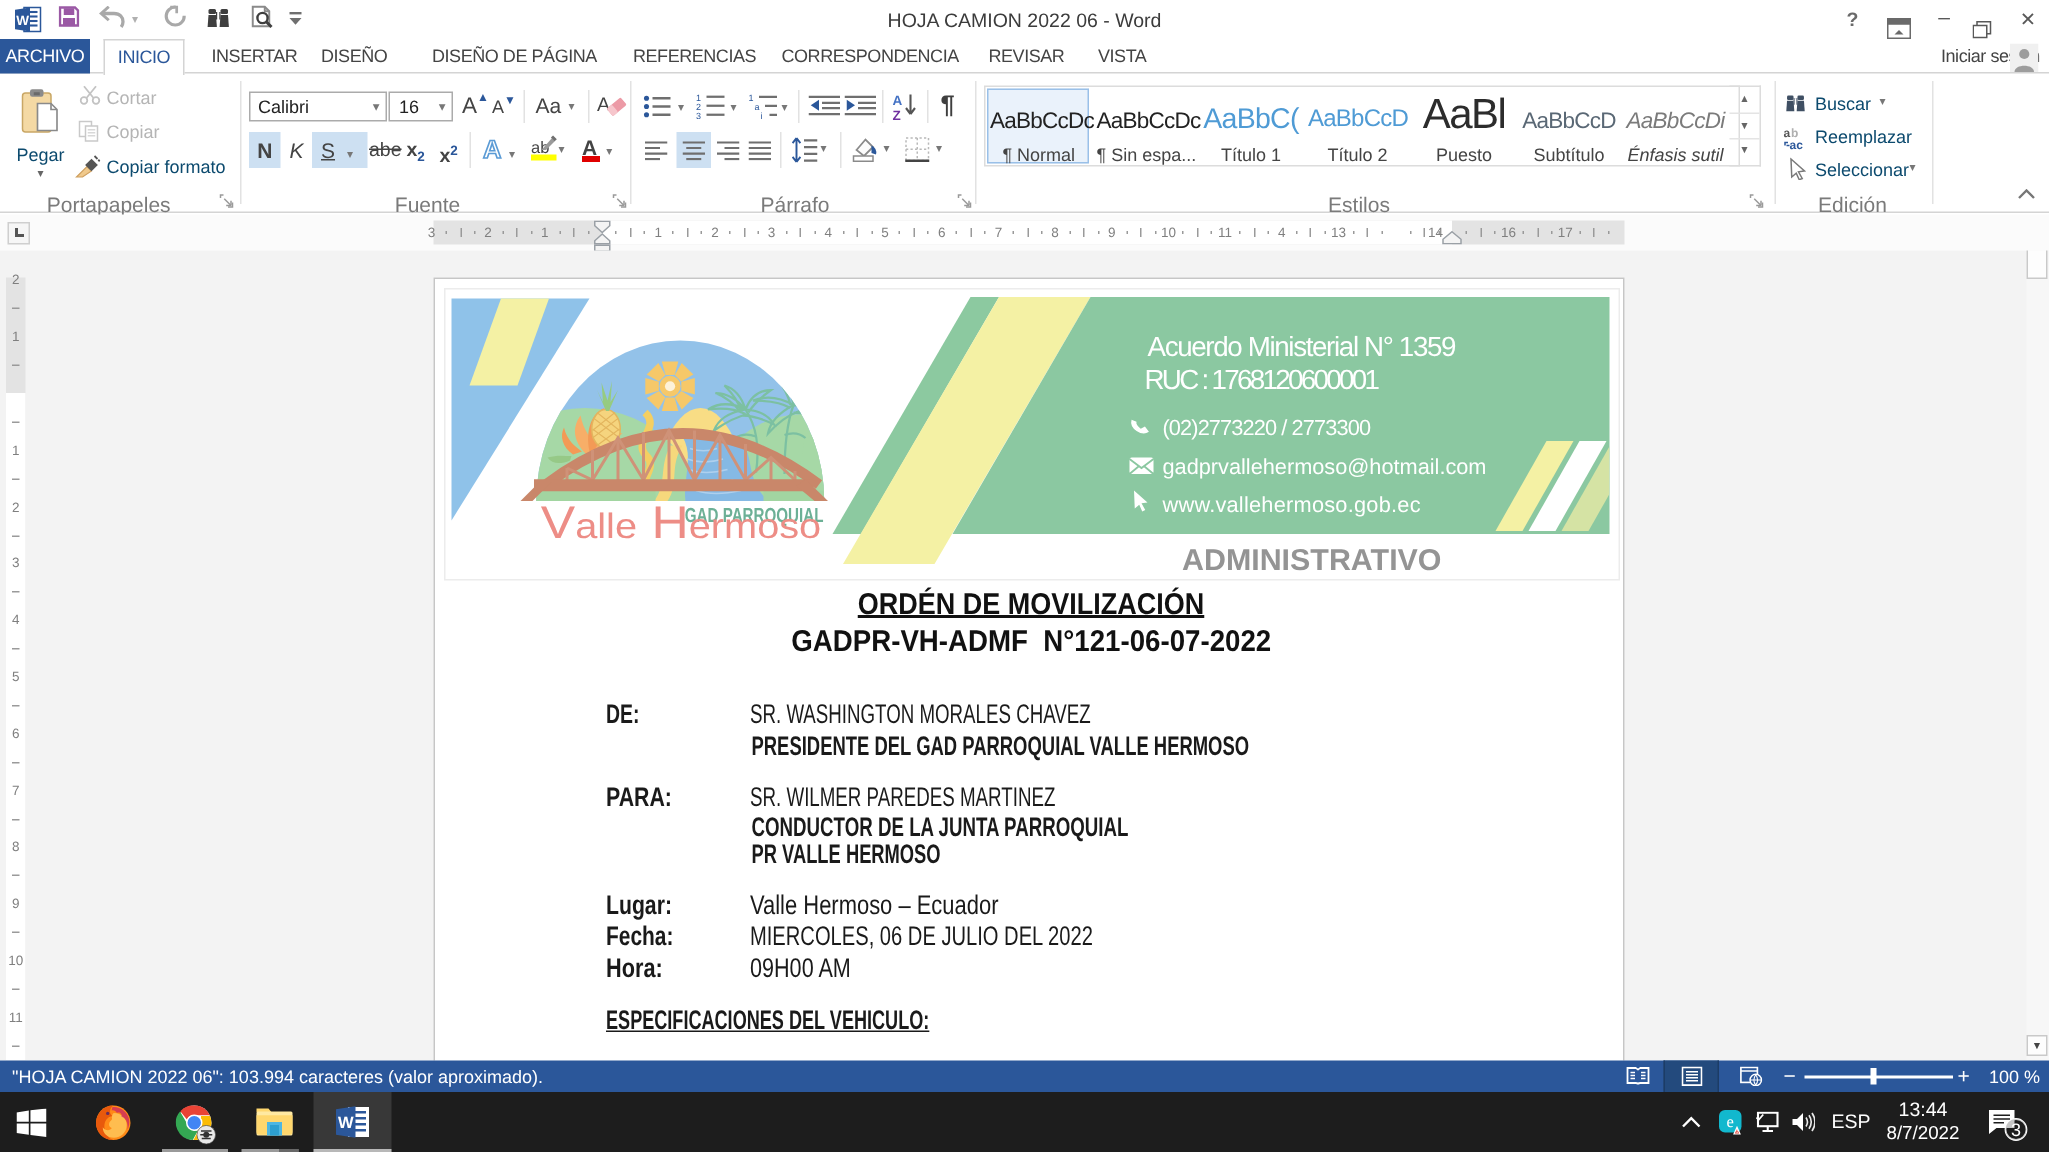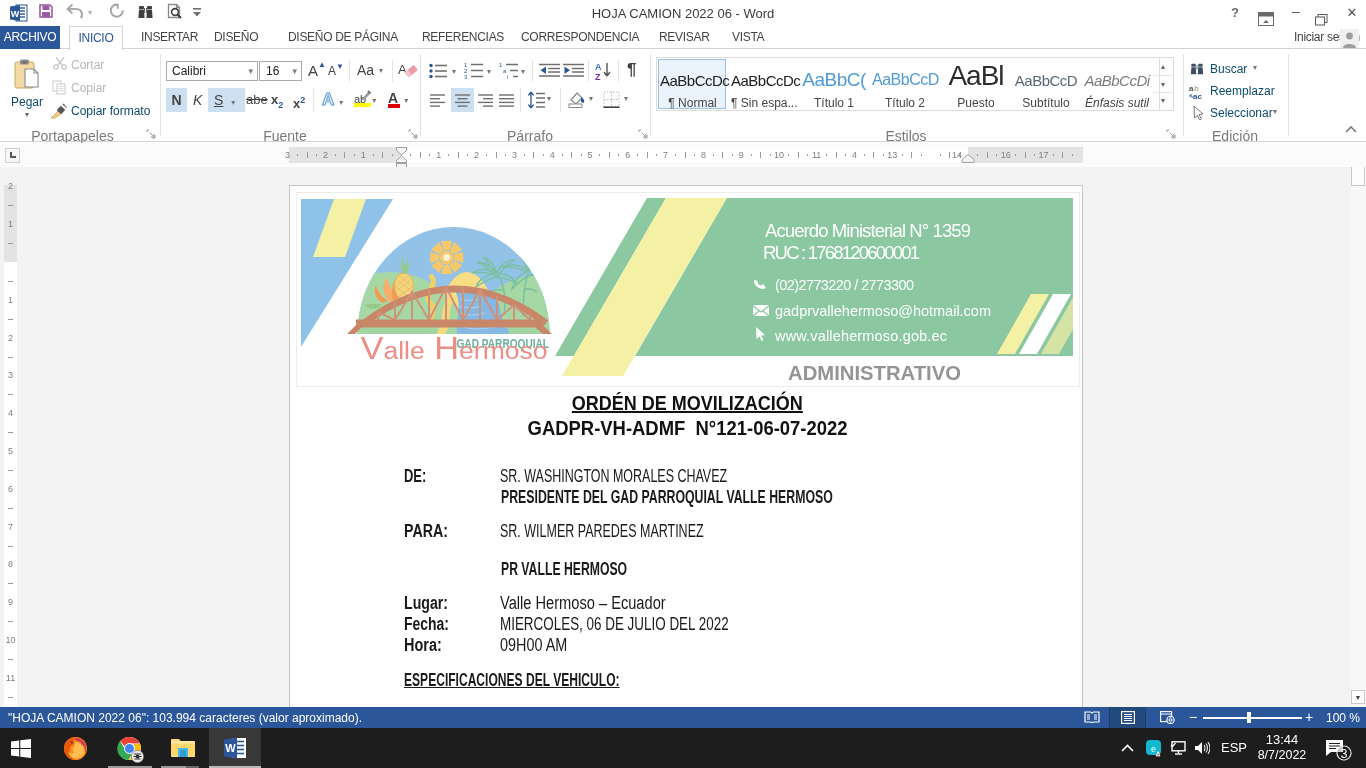--- a/index.html
+++ b/index.html
@@ -713,20 +713,21 @@
       </svg>
       </div>
 
       <div class="abs" style="left:0;top:206px;width:794px;text-align:center;font-size:20px;font-weight:bold;color:#111;"><span class="sx" id="t1" style="transform:scaleX(0.90);text-decoration:underline;">ORDÉN DE MOVILIZACIÓN</span></div>
       <div class="abs" style="left:0;top:231px;width:794px;text-align:center;font-size:20px;font-weight:bold;color:#111;"><span class="sx" id="t2" style="transform:scaleX(0.922);">GADPR-VH-ADMF&nbsp; N°121-06-07-2022</span></div>
       <div class="doctxt b" style="top:281px;left:114px;"><span class="sx" style="transform:scaleX(0.72);">DE:</span></div>
       <div class="doctxt b" style="top:302px;left:211px;"><span class="sx" style="transform:scaleX(0.683);">PRESIDENTE DEL GAD PARROQUIAL VALLE HERMOSO</span></div>
       <div class="doctxt" style="top:281px;left:210px;"><span class="sx" style="transform:scaleX(0.693);">SR. WASHINGTON MORALES CHAVEZ</span></div>
       <div class="doctxt b" style="top:336px;left:114px;"><span class="sx" style="transform:scaleX(0.79);">PARA:</span></div>
       <div class="doctxt" style="top:336px;left:210px;"><span class="sx" style="transform:scaleX(0.694);">SR. WILMER PAREDES MARTINEZ</span></div>
+      <div class="doctxt b" style="top:356px;left:211px;"><span class="sx" style="transform:scaleX(0.693);">CONDUCTOR DE LA JUNTA PARROQUIAL</span></div>
       <div class="doctxt b" style="top:374px;left:211px;"><span class="sx" style="transform:scaleX(0.679);">PR VALLE HERMOSO</span></div>
       <div class="doctxt b" style="top:408px;left:114px;"><span class="sx" style="transform:scaleX(0.785);">Lugar:</span></div>
       <div class="doctxt" style="top:408px;left:210px;"><span class="sx" style="transform:scaleX(0.813);">Valle Hermoso – Ecuador</span></div>
       <div class="doctxt b" style="top:429px;left:114px;"><span class="sx" style="transform:scaleX(0.775);">Fecha:</span></div>
       <div class="doctxt" style="top:429px;left:210px;"><span class="sx" style="transform:scaleX(0.746);">MIERCOLES, 06 DE JULIO DEL 2022</span></div>
       <div class="doctxt b" style="top:450px;left:114px;"><span class="sx" style="transform:scaleX(0.804);">Hora:</span></div>
       <div class="doctxt" style="top:450px;left:210px;"><span class="sx" style="transform:scaleX(0.80);">09H00 AM</span></div>
       <div class="doctxt b" style="top:485px;left:114px;"><span class="sx" style="transform:scaleX(0.67);text-decoration:underline;">ESPECIFICACIONES DEL VEHICULO:</span></div>
     </div>
     <div id="scroll">

